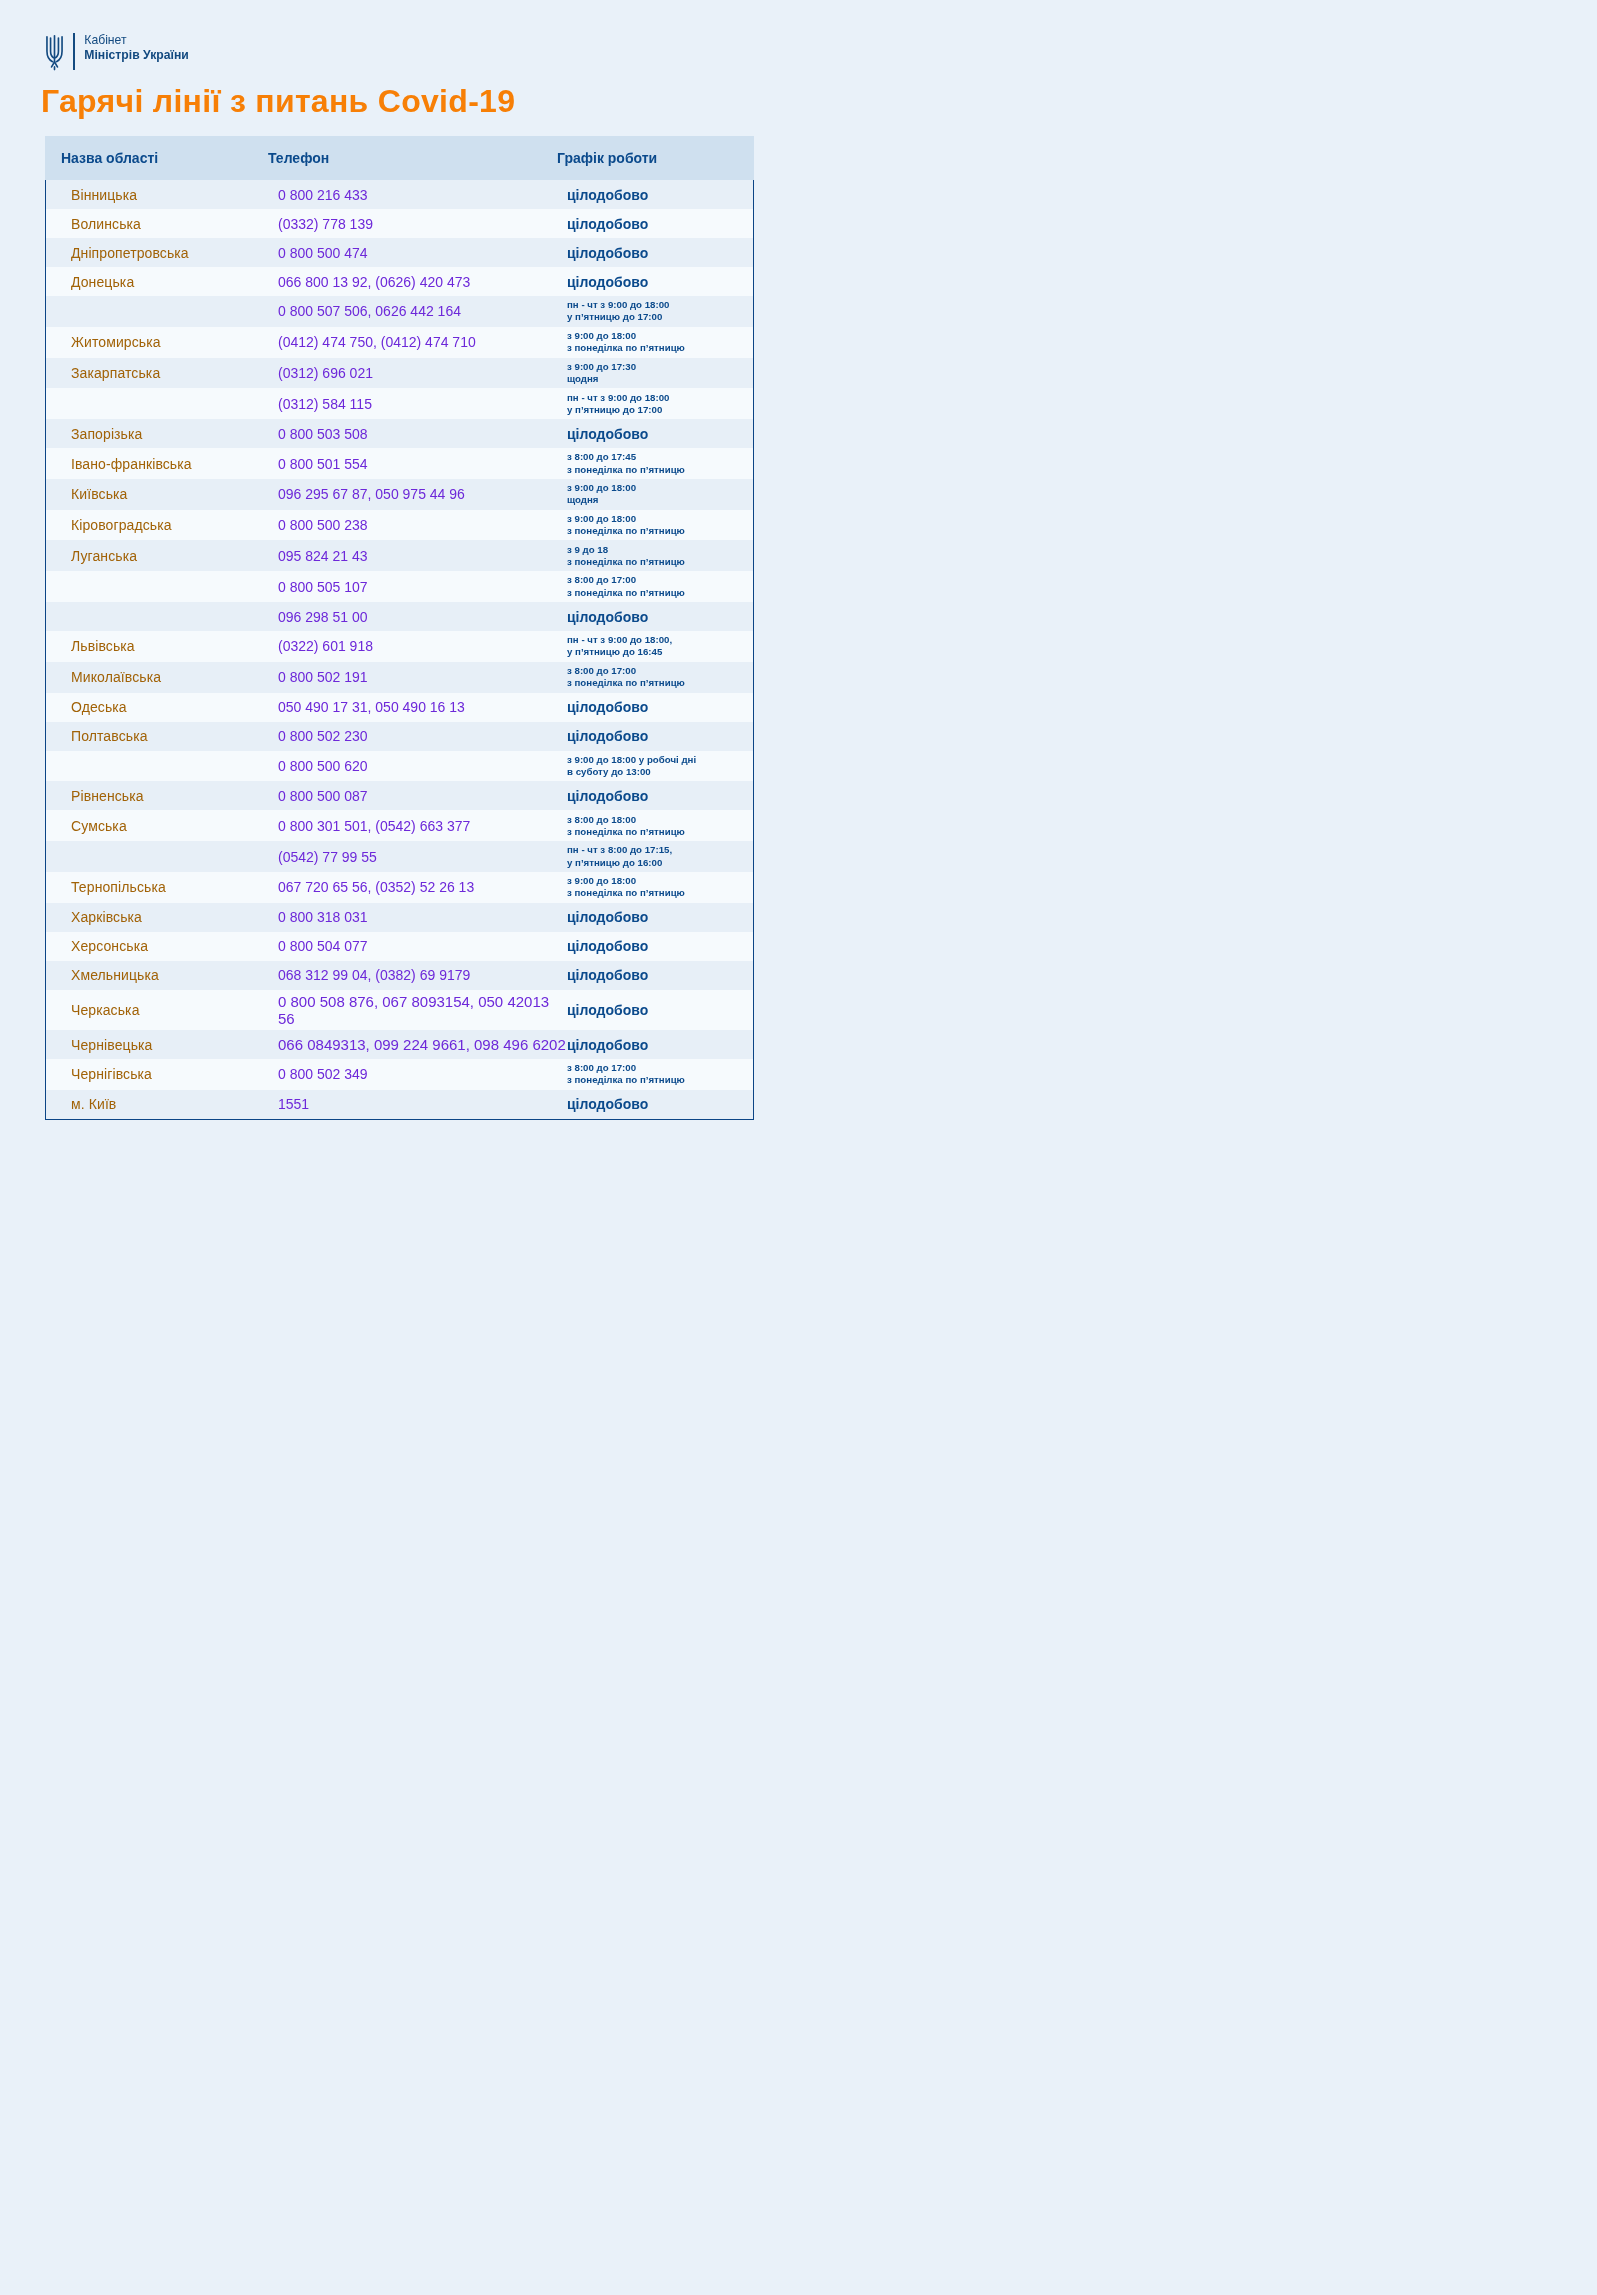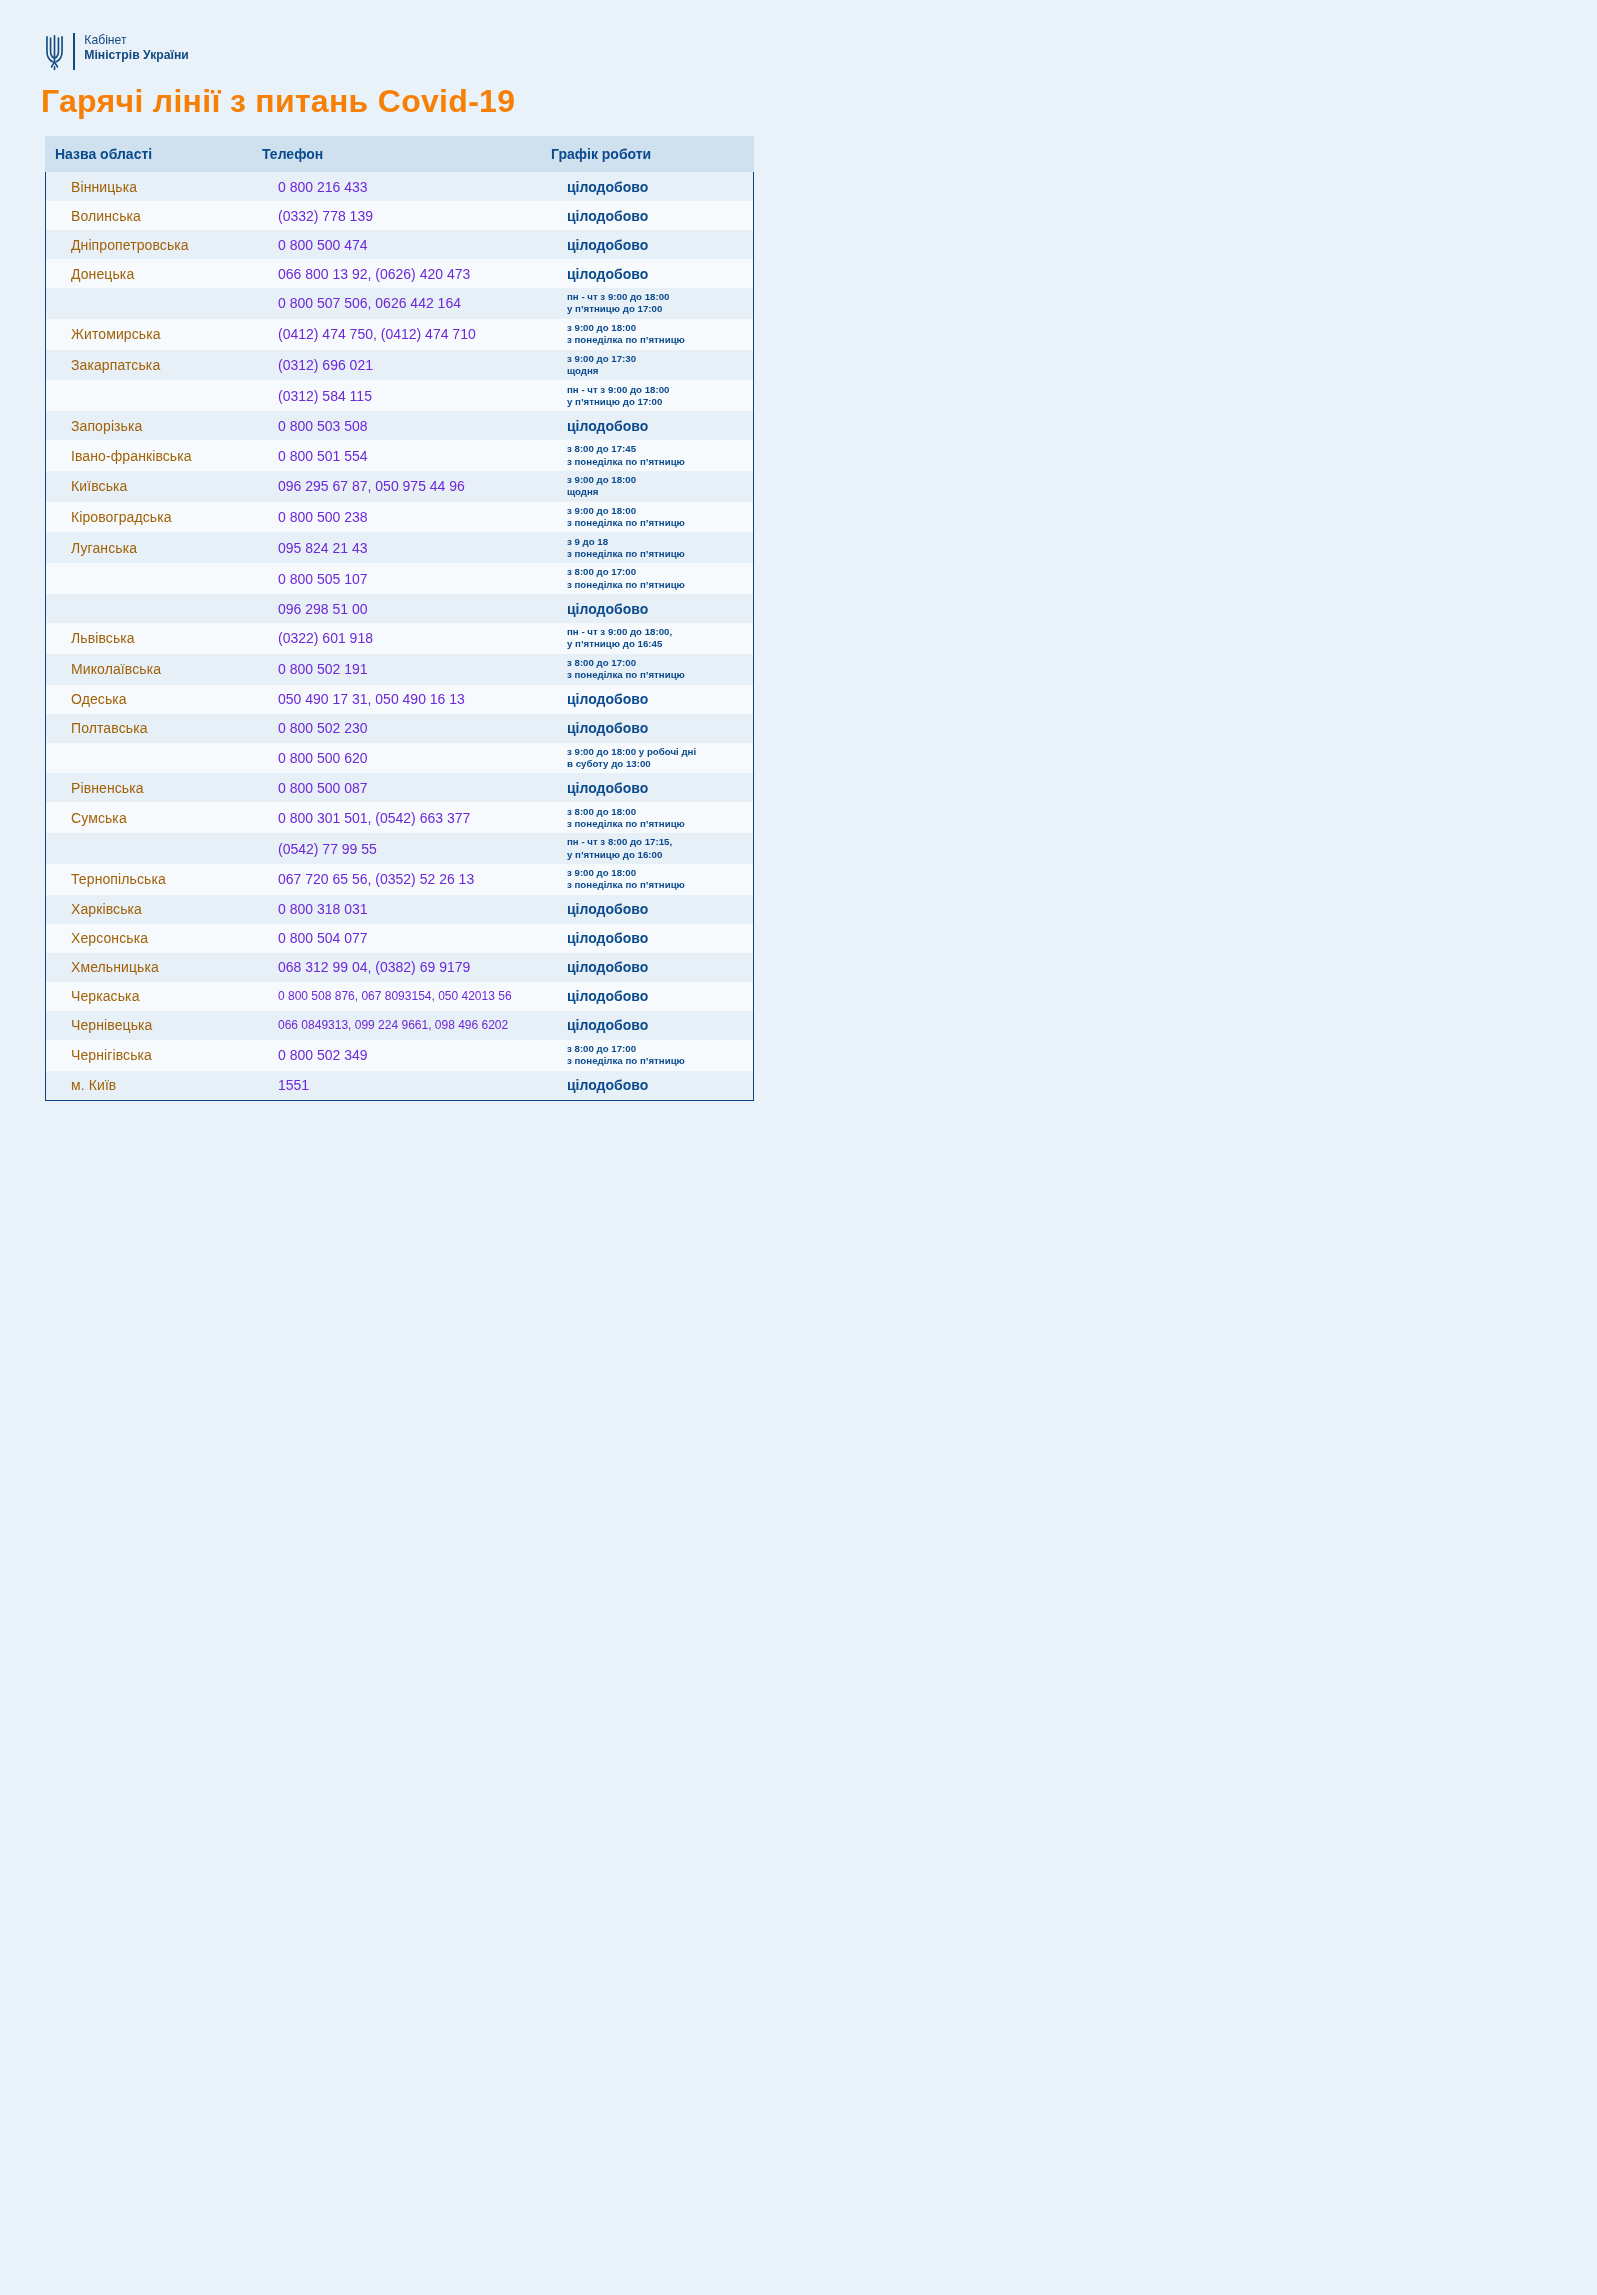--- a/index.html
+++ b/index.html
@@ -25,25 +25,25 @@
   .page-title {
     margin:13px 0 0 41px;
     color:#f77f06;
     font-size:32px; line-height:33px; font-weight:700;
     letter-spacing:0.3px;
   }
 
   .table { margin:18px 0 0 45px; width:709px; }
   .thead {
     background:#cfe0ef;
-    height:36px;
+    height:44px;
     display:grid;
     grid-template-columns:207px 289px 1fr;
     align-items:center;
-    padding-left:10px;
+    padding-left:16px;
     box-sizing:border-box;
     color:#0b4a8c;
     font-size:14px; font-weight:700;
   }
   .tbody {
     border-left:1.3px solid #0c4586;
     border-right:1.3px solid #0c4586;
     border-bottom:1.9px solid #0c4586;
     box-sizing:border-box;
   }
@@ -56,21 +56,21 @@
     box-sizing:border-box;
   }
   .row:nth-child(odd)  { background:#e7eff7; }
   .row:nth-child(even) { background:#f6fafd; }
 
   .cell.region {
     color:#a16207; font-size:14px; font-weight:500;
     letter-spacing:0.1px;
   }
   .cell.phone { color:#6d28d9; font-size:14px; }
-  .cell.phone.small { font-size:12px; }
+  .cell.phone.small { font-size:15px; }
   .cell.schedule { color:#0b4a8c; }
   .cell.schedule.allday { font-size:14px; font-weight:700; }
   .cell.schedule .line {
     display:block;
     font-size:9.7px; line-height:12.2px; font-weight:700;
   }
 </style>
 </head>
 <body>
 

